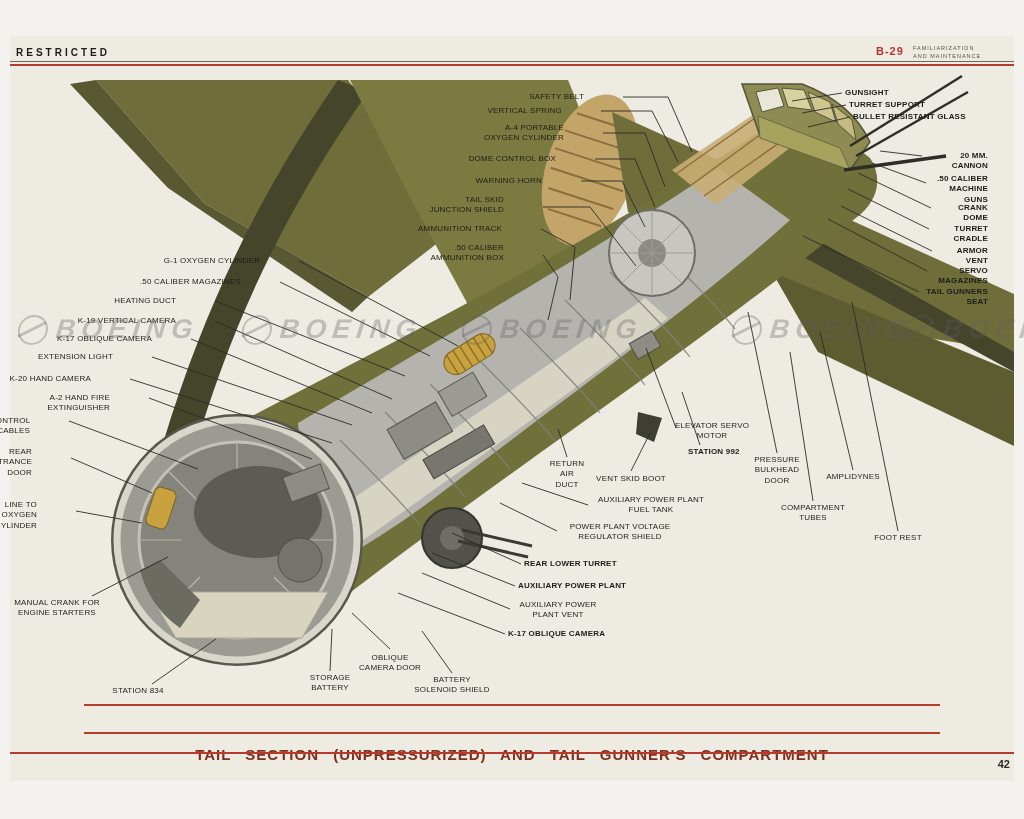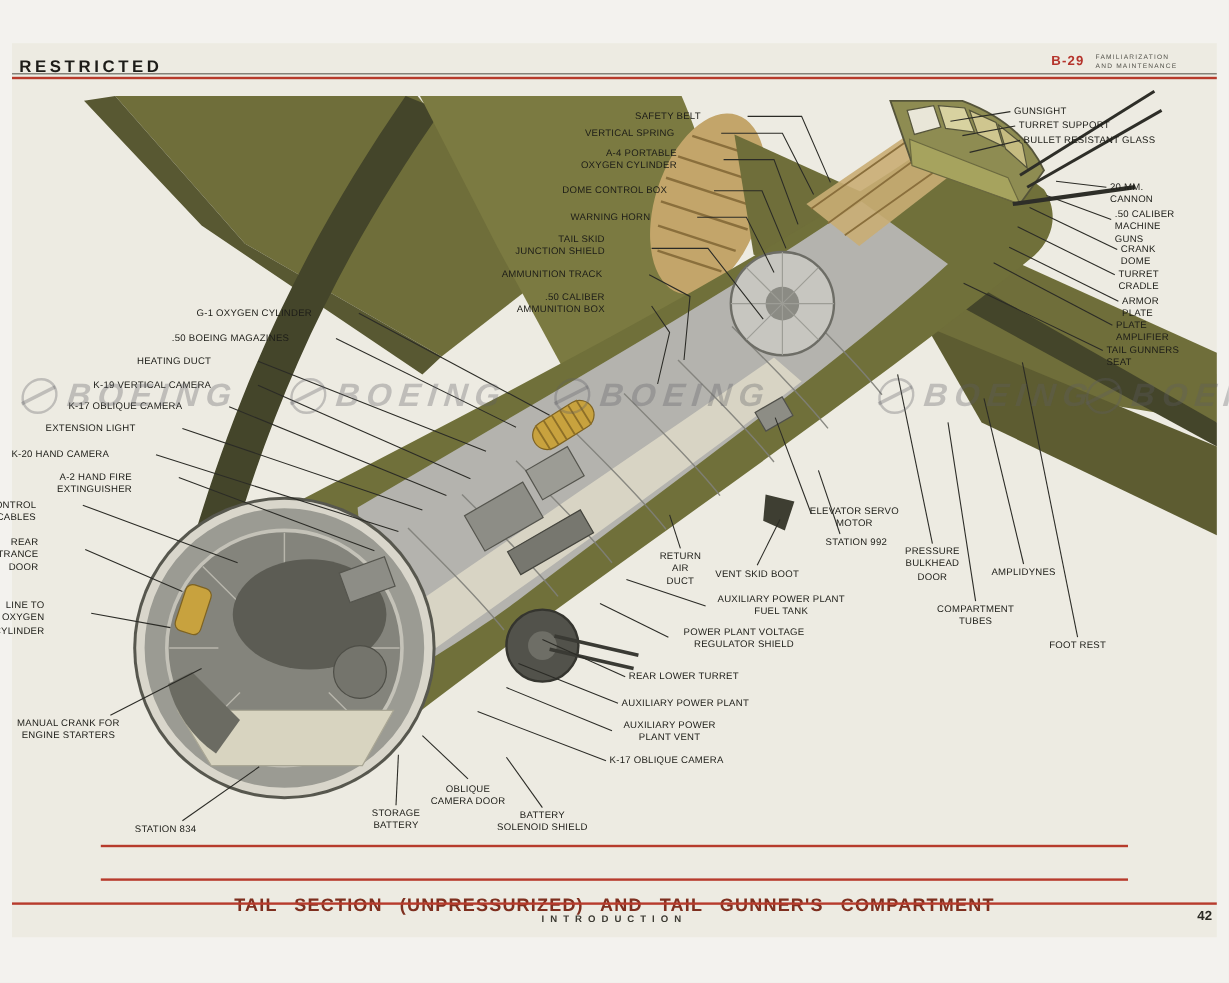--- a/index.html
+++ b/index.html
@@ -3,41 +3,41 @@
 <meta charset="utf-8">
 <style>
   html,body{margin:0;padding:0;}
   body{width:1024px;height:819px;overflow:hidden;background:#f3f2ee;
        font-family:"Liberation Sans","DejaVu Sans",sans-serif;}
   .canvas{position:relative;width:1024px;height:819px;}
   .page{position:absolute;left:10px;right:10px;top:36px;bottom:38px;background:#edebe2;}
   .abs{position:absolute;}
 
   
-  .classif{left:16px;top:47px;font-size:14px;font-weight:bold;letter-spacing:3px;color:#1d1c18;}
+  .classif{left:16px;top:47px;font-size:10px;font-weight:bold;letter-spacing:3px;color:#1d1c18;}
   .doccode{left:876px;top:45px;font-size:11px;font-weight:bold;letter-spacing:1px;color:#b5342c;}
   .docsub{left:913px;top:45px;font-size:5.5px;letter-spacing:1px;color:#55544c;white-space:pre-line;line-height:1.4;}
   .rule-dark{left:10px;right:10px;top:61px;height:1px;background:#6a695f;}
   .rule-red-top{left:10px;right:10px;top:64px;height:2px;background:#b73b2c;}
 
   
   .rule-red-t1{left:84px;right:84px;top:704px;height:2px;background:#b73b2c;}
   .fig-title{left:0;right:0;top:710px;text-align:center;font-size:15px;font-weight:bold;
              letter-spacing:1px;word-spacing:9px;color:#7e2f1f;margin-top:36px;}
   .rule-red-t2{left:84px;right:84px;top:732px;height:2px;background:#b73b2c;}
   .rule-red-f{left:10px;right:10px;top:752px;height:2px;background:#b73b2c;}
   .footer-sec{left:0;right:0;top:761px;text-align:center;font-size:8px;font-weight:bold;
               letter-spacing:5px;color:#3c3b33;}
   .pagenum{left:960px;top:758px;width:50px;text-align:right;font-size:11px;font-weight:bold;color:#2b2a24;}
 
   
   .lbl{position:absolute;font-size:8px;line-height:1.3;letter-spacing:0.2px;color:#1d1d18;
        white-space:pre-line;}
   .ra{text-align:right;}
-  .la{text-align:left;}
+  .la{text-align:right;font-weight:bold;}
   .ca{text-align:center;}
 
   
   .wm-row{position:absolute;left:0;top:314px;width:1024px;height:40px;pointer-events:none;z-index:40;}
   .wm{position:absolute;display:flex;align-items:center;gap:8px;color:rgba(92,92,100,0.32);
       font-size:27px;font-weight:bold;font-style:italic;letter-spacing:6px;transform:skewX(-6deg);}
   .wm-logo{width:26px;height:26px;border:2.5px solid rgba(92,92,100,0.32);border-radius:50%;
            position:relative;flex:0 0 auto;}
   .wm-logo::after{content:"";position:absolute;left:-3px;top:11px;width:30px;height:3px;
                   background:rgba(92,92,100,0.32);transform:rotate(-28deg);}
@@ -215,26 +215,26 @@
 AMMUNITION BOX</div>
 
     <div class="lbl la" style="left:845px;top:88px">GUNSIGHT</div>
     <div class="lbl la" style="left:849px;top:100px">TURRET SUPPORT</div>
     <div class="lbl la" style="left:853px;top:112px">BULLET RESISTANT GLASS</div>
     <div class="lbl la" style="left:925px;top:151px">20 MM. CANNON</div>
     <div class="lbl la" style="left:929px;top:174px">.50 CALIBER
 MACHINE GUNS</div>
     <div class="lbl la" style="left:934px;top:203px">CRANK DOME</div>
     <div class="lbl la" style="left:932px;top:224px">TURRET CRADLE</div>
-    <div class="lbl la" style="left:935px;top:246px">ARMOR PLATE</div>
-    <div class="lbl la" style="left:930px;top:266px">PLATE AMPLIFIER</div>
+    <div class="lbl la" style="left:935px;top:246px">ARMOR VENT</div>
+    <div class="lbl la" style="left:930px;top:266px">SERVO MAGAZINES</div>
     <div class="lbl la" style="left:922px;top:287px">TAIL GUNNERS SEAT</div>
 
     <div class="lbl ra" style="right:728px;top:256px">G-1 OXYGEN CYLINDER</div>
-    <div class="lbl ra" style="right:747px;top:277px">.50 BOEING MAGAZINES</div>
+    <div class="lbl ra" style="right:747px;top:277px">.50 CALIBER MAGAZINES</div>
     <div class="lbl ra" style="right:812px;top:296px">HEATING DUCT</div>
     <div class="lbl ra" style="right:812px;top:316px">K-19 VERTICAL CAMERA</div>
     <div class="lbl ra" style="right:836px;top:334px">K-17 OBLIQUE CAMERA</div>
     <div class="lbl ra" style="right:875px;top:352px">EXTENSION LIGHT</div>
     <div class="lbl ra" style="right:897px;top:374px">K-20 HAND CAMERA</div>
     <div class="lbl ra" style="right:878px;top:393px">A-2 HAND FIRE EXTINGUISHER</div>
     <div class="lbl ra" style="right:958px;top:416px">CONTROL CABLES</div>
     <div class="lbl ra" style="right:956px;top:447px">REAR ENTRANCE
 DOOR</div>
     <div class="lbl ra" style="right:951px;top:500px">LINE TO OXYGEN
@@ -294,15 +294,14 @@
     <div class="wm" style="left:905px">
         <span class="wm-logo"></span>
         <span>BOEING</span>
       </div>
   </div>
 
   <div class="abs rule-red-t1"></div>
   <div class="abs fig-title">TAIL SECTION (UNPRESSURIZED) AND TAIL GUNNER'S COMPARTMENT</div>
   <div class="abs rule-red-t2"></div>
   <div class="abs rule-red-f"></div>
-  <div class="abs footer-sec">INTRODUCTION</div>
   <div class="abs pagenum">42</div>
 </div>
 
 </body></html>

